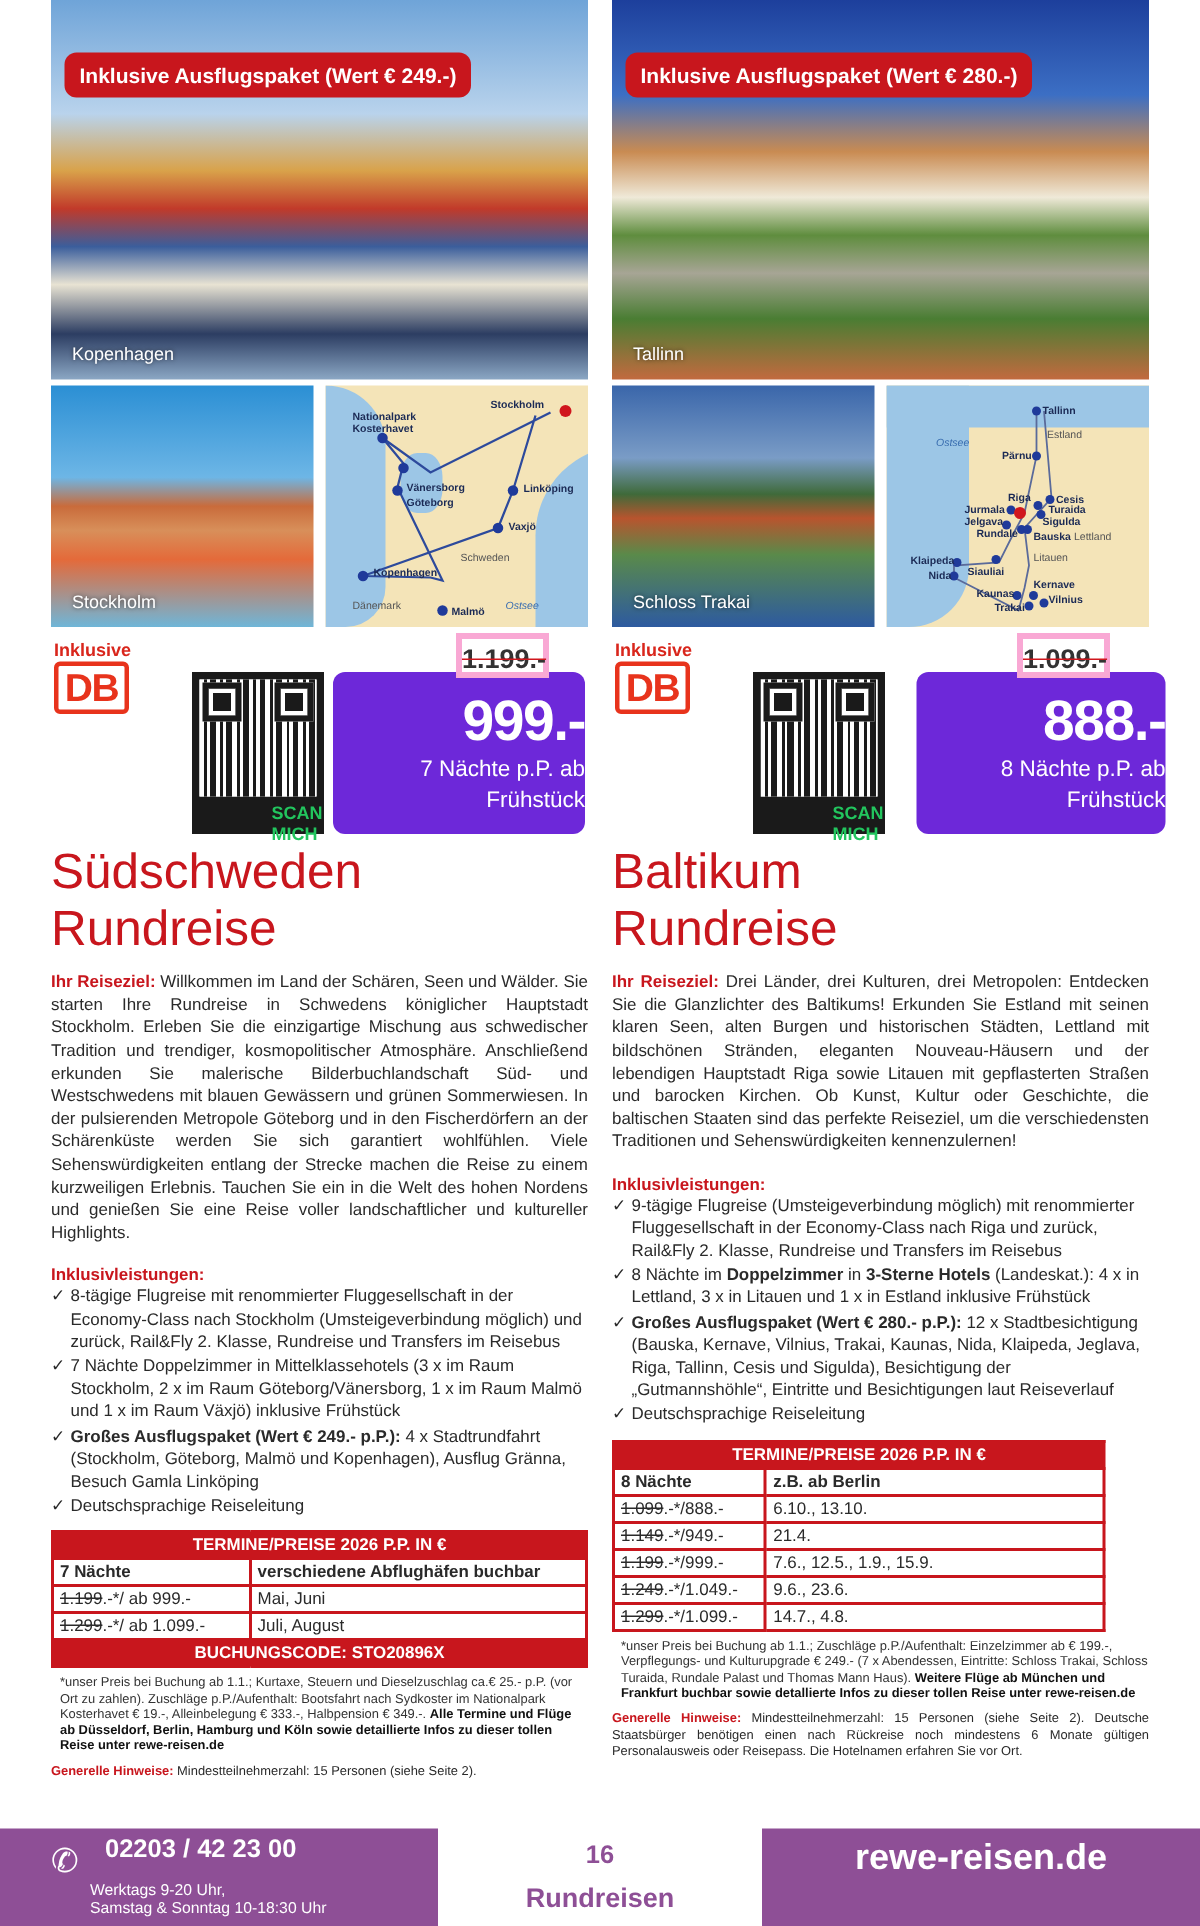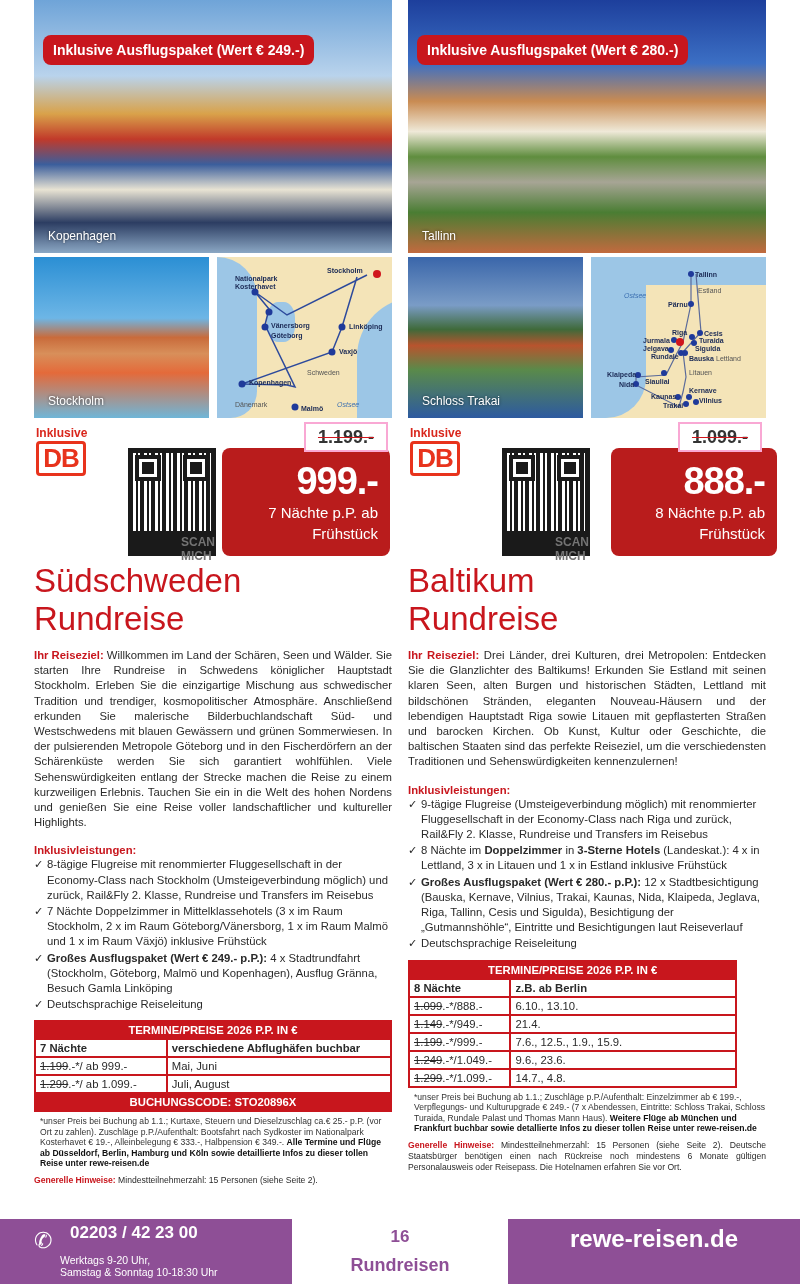--- a/index.html
+++ b/index.html
@@ -25,25 +25,25 @@
   .price-row { position: relative; height: 140px; }
   .db-inkl { position: absolute; left: 2px; top: 8px; color: #d9261c; font-weight: bold; font-size: 12px; }
   .db-logo { position: absolute; left: 2px; top: 23px; width: 50px; height: 35px; border: 3px solid #e8331c; border-radius: 4px; color: #e8331c; font-weight: bold; font-size: 26px; display: flex; align-items: center; justify-content: center; letter-spacing: -1px; }
   .qr { position: absolute; top: 30px; width: 88px; height: 108px; background: #1a1a1a; padding: 5px; }
   .qr .code { width: 78px; height: 78px; background:
       repeating-linear-gradient(90deg, #fff 0 3px, #1a1a1a 3px 5px, #fff 5px 7px, #1a1a1a 7px 11px),
       #fff; position: relative; }
   .qr .code::before, .qr .code::after { content: ""; position: absolute; width: 18px; height: 18px; border: 4px solid #1a1a1a; background: #fff; box-shadow: inset 0 0 0 3px #fff, inset 0 0 0 10px #1a1a1a; }
   .qr .code::before { left: 2px; top: 2px; }
   .qr .code::after { right: 2px; top: 2px; }
-  .qr .scan { color: #737373; font-weight: bold; font-size: 12px; text-align: center; margin-top: 4px; margin-left: 48px; }
-  .pricebox { position: absolute; top: 30px; height: 108px; background: #b91c1c; border-radius: 8px; color: #fff; text-align: right; padding: 8px 12px 0 0; }
+  .qr .scan { color: #22c55e; font-weight: bold; font-size: 12px; text-align: center; margin-top: 4px; margin-left: 48px; }
+  .pricebox { position: absolute; top: 30px; height: 108px; background: #6d28d9; border-radius: 8px; color: #fff; text-align: right; padding: 8px 0 0 0; }
   .pricebox .new { font-size: 38px; font-weight: bold; line-height: 42px; margin-top: 4px; letter-spacing: -1px; }
   .pricebox .sub { font-size: 15px; line-height: 21px; }
-  .oldprice { position: absolute; top: 4px; width: 84px; height: 30px; background: #fff; border: 2px solid #f9a8d4; font-weight: bold; font-size: 18px; color: #333; text-align: center; line-height: 26px; text-decoration: line-through; text-decoration-color: #d0161d; }
+  .oldprice { position: absolute; top: 4px; width: 62px; height: 30px; background: #fff; border: 4px solid #f9a8d4; font-weight: bold; font-size: 18px; color: #333; text-align: center; line-height: 26px; text-decoration: line-through; text-decoration-color: #d0161d; }
   h1.title { color: #c8161d; font-size: 33px; line-height: 38px; font-weight: normal; margin-top: 4px; }
   .lead { font-size: 11.3px; line-height: 15.2px; text-align: justify; margin-top: 10px; }
   .red { color: #c8161d; font-weight: bold; }
   .inkl-h { color: #c8161d; font-weight: bold; font-size: 11.3px; margin-top: 14px; }
   ul.chk { list-style: none; font-size: 11.3px; line-height: 15.2px; }
   ul.chk li { padding-left: 13px; position: relative; margin-top: 1px; }
   ul.chk li::before { content: "✓"; position: absolute; left: 0; }
   table.prices { width: 100%; border-collapse: collapse; margin-top: 5px; font-size: 11.3px; border: 2px solid #c8161d; }
   table.prices td { border: 2px solid #c8161d; padding: 1px 4px; height: 18px; }
   table.prices .th { background: #c8161d; color: #fff; font-weight: bold; text-align: center; }

